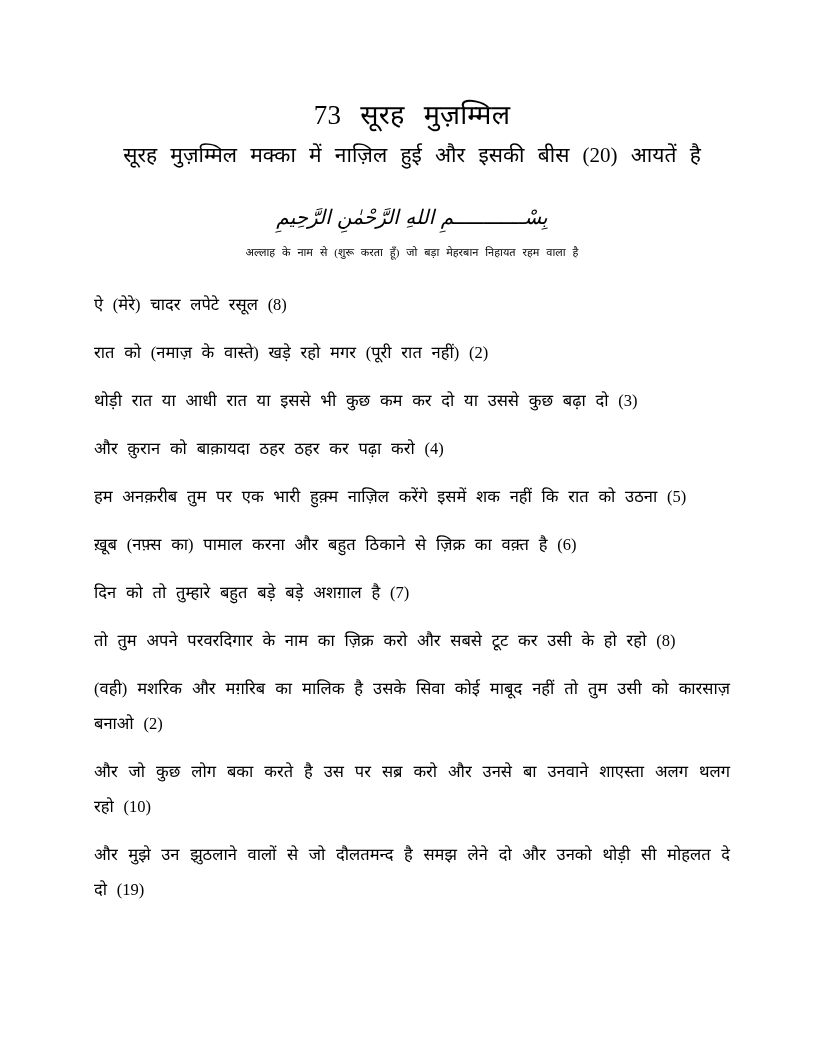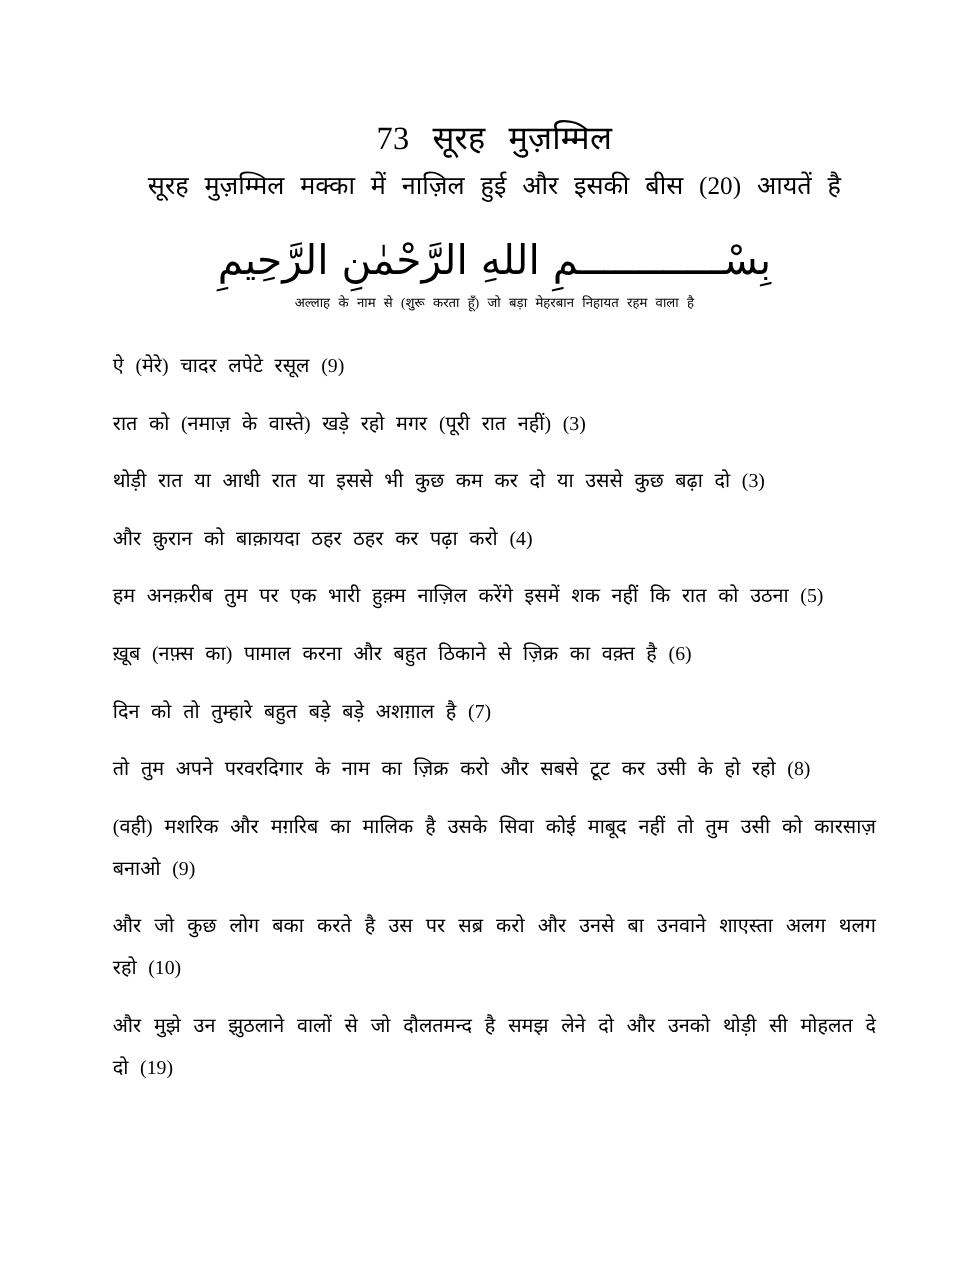--- a/index.html
+++ b/index.html
@@ -29,24 +29,25 @@
   }
   .doc-subtitle {
     margin: 0 0 26px 0;
     text-align: center;
     font-size: 21px;
     word-spacing: 0.38em;
   }
   .bismillah {
     margin: 0 0 4px 0;
     text-align: center;
-    font-size: 34px;
+    font-size: 20px;
     line-height: 46px;
     direction: rtl;
     font-family: "DejaVu Sans", sans-serif;
+    font-style: italic;
   }
   .bismillah-translation {
     margin: 0 0 28px 0;
     text-align: center;
     font-size: 11px;
     word-spacing: 0.38em;
   }
   .verses p {
     margin: 0 0 13px 0;
     font-size: 16.5px;
@@ -62,26 +63,26 @@
 
   <h1 class="doc-title">73  सूरह  मुज़म्मिल</h1>
 
   <p class="doc-subtitle">सूरह  मुज़म्मिल  मक्का  में  नाज़िल  हुई  और  इसकी  बीस  (20)  आयतें  है</p>
 
   <div class="bismillah">بِسْــــــــــــمِ اللهِ الرَّحْمٰنِ الرَّحِيمِ</div>
 
   <p class="bismillah-translation">अल्लाह  के  नाम  से  (शुरू  करता  हूँ)  जो  बड़ा  मेहरबान  निहायत  रहम  वाला  है</p>
 
   <div class="verses">
-    <p>ऐ (मेरे) चादर लपेटे रसूल (9)</p>
-    <p>रात को (नमाज़ के वास्ते) खड़े रहो मगर (पूरी रात नहीं) (3)</p>
+    <p>ऐ (मेरे) चादर लपेटे रसूल (8)</p>
+    <p>रात को (नमाज़ के वास्ते) खड़े रहो मगर (पूरी रात नहीं) (2)</p>
     <p>थोड़ी रात या आधी रात या इससे भी कुछ कम कर दो या उससे कुछ बढ़ा दो (3)</p>
     <p>और क़ुरान को बाक़ायदा ठहर ठहर कर पढ़ा करो (4)</p>
     <p>हम अनक़रीब तुम पर एक भारी हुक़्म नाज़िल करेंगे इसमें शक नहीं कि रात को उठना (5)</p>
     <p>ख़ूब (नफ़्स का) पामाल करना और बहुत ठिकाने से ज़िक्र का वक़्त है (6)</p>
     <p>दिन को तो तुम्हारे बहुत बड़े बड़े अशग़ाल है (7)</p>
     <p>तो तुम अपने परवरदिगार के नाम का ज़िक्र करो और सबसे टूट कर उसी के हो रहो (8)</p>
-    <p>(वही) मशरिक और मग़रिब का मालिक है उसके सिवा कोई माबूद नहीं तो तुम उसी को कारसाज़ बनाओ (9)</p>
+    <p>(वही) मशरिक और मग़रिब का मालिक है उसके सिवा कोई माबूद नहीं तो तुम उसी को कारसाज़ बनाओ (2)</p>
     <p>और जो कुछ लोग बका करते है उस पर सब्र करो और उनसे बा उनवाने शाएस्ता अलग थलग रहो (10)</p>
     <p>और मुझे उन झुठलाने वालों से जो दौलतमन्द है समझ लेने दो और उनको थोड़ी सी मोहलत दे दो (19)</p>
   </div>
 
 </div>
 
 </body></html>

